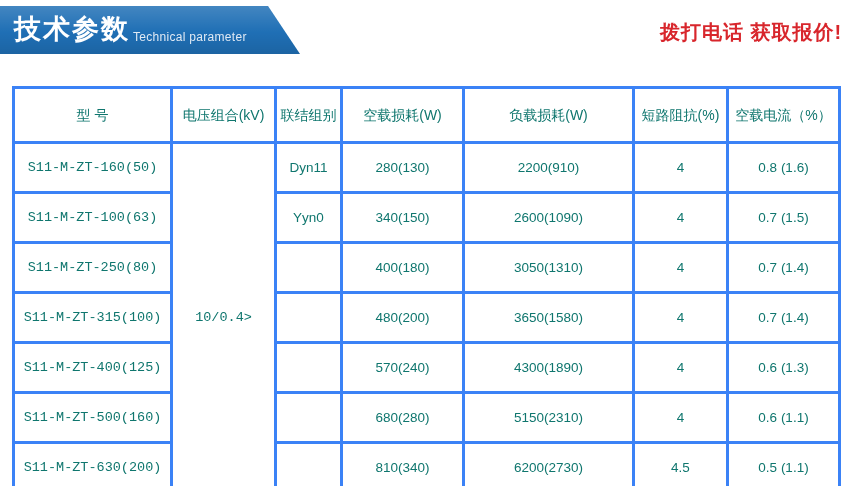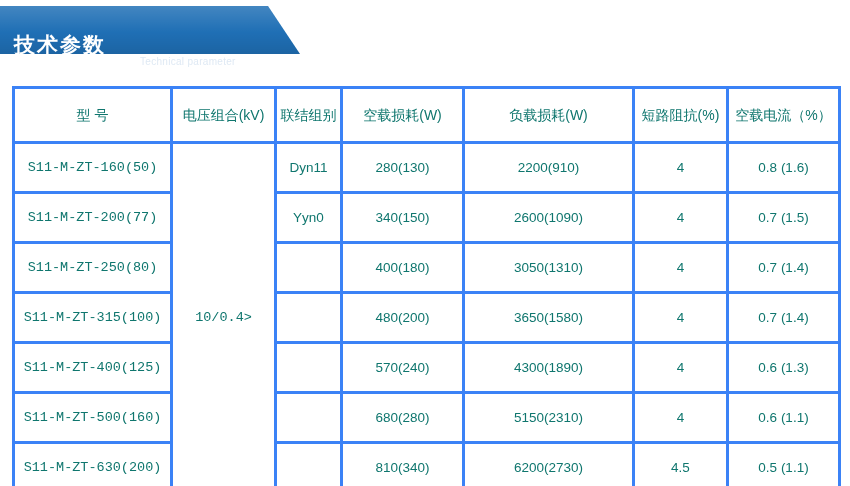--- a/index.html
+++ b/index.html
@@ -39,35 +39,33 @@
     width: 300px;
     height: 48px;
     background: linear-gradient(180deg, rgba(255,255,255,0.16) 0%, rgba(255,255,255,0.0) 55%, rgba(0,0,0,0.10) 100%);
     clip-path: polygon(0 0, 268px 0, 300px 100%, 0 100%);
     pointer-events: none;
   }
   .header-title-cn {
     position: absolute;
     left: 14px;
     top: 13px;
-    font-size: 21px;
+    font-size: 27px;
     font-weight: bold;
     color: #ffffff;
     letter-spacing: 2px;
     line-height: 32px;
-    margin-top: 16px;
   }
   .header-title-en {
     position: absolute;
-    left: 140px;
+    left: 133px;
     top: 30px;
-    font-size: 10px;
+    font-size: 12px;
     color: #dfe9f4;
     letter-spacing: 0.3px;
-    margin-top: 26px;
   }
 
   .phone-block {
     position: absolute;
     left: 400px;
     top: 8px;
     height: 46px;
     display: flex;
     align-items: center;
   }
@@ -144,20 +142,21 @@
 </head>
 <body>
 
 <div class="header">
   <div class="header-banner"></div>
   <div class="header-banner-shade"></div>
   <div class="header-title-cn">技术参数</div>
   <div class="header-title-en">Technical parameter</div>
 
 
+  <div class="cta-text">拨打电话 获取报价!</div>
 </div>
 
 <div class="table-wrap">
   <table class="spec">
     <colgroup>
       <col class="col-model">
       <col class="col-voltage">
       <col class="col-group">
       <col class="col-noload">
       <col class="col-load">
@@ -179,21 +178,21 @@
       <tr>
         <td class="cell-model">S11-M-ZT-160(50)</td>
         <td class="merged-voltage" rowspan="7">10/0.4&gt;</td>
         <td class="group-cell">Dyn11</td>
         <td>280(130)</td>
         <td>2200(910)</td>
         <td>4</td>
         <td>0.8 (1.6)</td>
       </tr>
       <tr>
-        <td class="cell-model">S11-M-ZT-200(77)</td>
+        <td class="cell-model">S11-M-ZT-100(63)</td>
         <td class="group-cell">Yyn0</td>
         <td>340(150)</td>
         <td>2600(1090)</td>
         <td>4</td>
         <td>0.7 (1.5)</td>
       </tr>
       <tr>
         <td class="cell-model">S11-M-ZT-250(80)</td>
         <td class="group-cell"></td>
         <td>400(180)</td>

